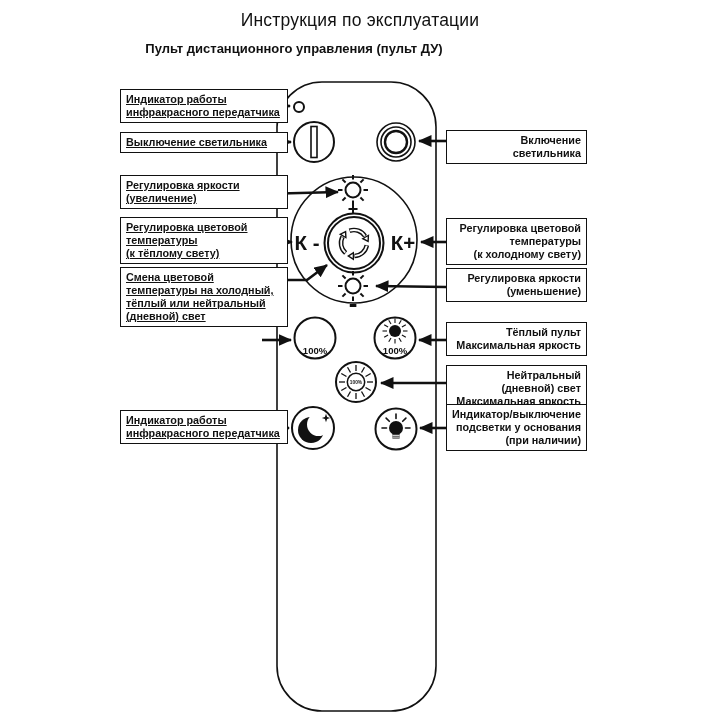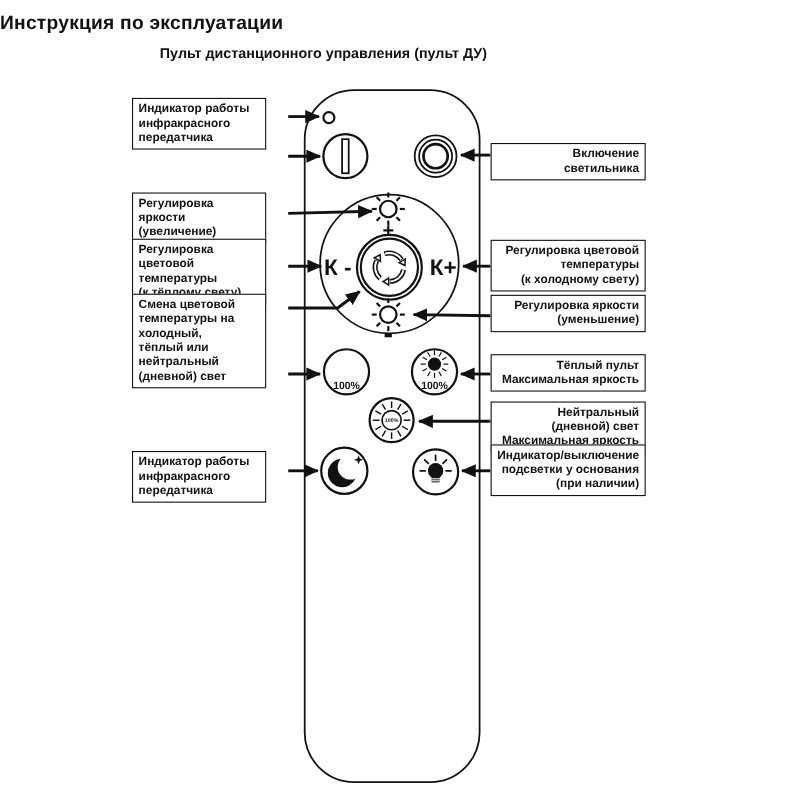--- a/index.html
+++ b/index.html
@@ -1,34 +1,34 @@
 <!DOCTYPE html>
 <html><head>
 <meta charset="utf-8">
 <style>
   html,body{margin:0;padding:0;background:#fff;}
   #stage{
     position:relative;width:720px;height:720px;background:#fff;overflow:hidden;
     font-family:"Liberation Sans","DejaVu Sans",sans-serif;color:#111;
   }
   .title{
-    position:absolute;top:10px;left:0;width:720px;text-align:left;
-    font-size:17.5px;font-weight:700;letter-spacing:.2px;
+    position:absolute;top:10px;left:0;width:720px;text-align:center;
+    font-size:17.5px;font-weight:400;letter-spacing:.2px;
   }
   .subtitle{
     position:absolute;top:41px;left:0;width:588px;text-align:center;
     font-size:13px;font-weight:700;
   }
   .callout{
     position:absolute;box-sizing:border-box;background:#fff;
     border:1.8px solid #111;padding:3px 5px;
     font-size:10.8px;line-height:13px;font-weight:700;
     white-space:pre-line;
   }
-  .callout.left{left:120px;width:122px;text-align:left;}
+  .callout.left{left:120px;width:168px;text-align:left;text-decoration:underline;}
   .callout.right{left:446px;width:141px;text-align:right;}
   svg{position:absolute;top:0;left:0;font-family:"Liberation Sans","DejaVu Sans",sans-serif;}
   .ln{fill:#fff;stroke:#111;stroke-width:1.6;}
   .ln2{fill:#fff;stroke:#111;stroke-width:2;}
   .conn{fill:none;stroke:#111;stroke-width:2.6;marker-end:url(#ah);}
   .ray{stroke:#111;stroke-width:2;stroke-linecap:butt;}
   .thinray{stroke:#111;stroke-width:1.1;}
   .midray{stroke:#111;stroke-width:1.3;}
   .bulbray{stroke:#111;stroke-width:1.6;stroke-linecap:round;}
   .ktext{font-size:20.5px;font-weight:700;fill:#111;text-anchor:middle;}
@@ -204,20 +204,21 @@
         <circle r="7" fill="#111"></circle>
         <rect x="-3.6" y="5.5" width="7.2" height="5" fill="#111"></rect>
         <line x1="-3.6" y1="7.3" x2="3.6" y2="7.3" stroke="#fff" stroke-width="1"></line>
         <line x1="-3.6" y1="9.1" x2="3.6" y2="9.1" stroke="#fff" stroke-width="1"></line>
       </g>
     </g>
   </svg>
 
   <div class="callout left" style="top:89px">Индикатор работы
 инфракрасного передатчика</div>
+  <div class="callout left" style="top:132px">Выключение светильника</div>
   <div class="callout left" style="top:175px">Регулировка яркости
 (увеличение)</div>
   <div class="callout left" style="top:217px">Регулировка цветовой
 температуры
 (к тёплому свету)</div>
   <div class="callout left" style="top:267px">Смена цветовой
 температуры на холодный,
 тёплый или нейтральный
 (дневной) свет</div>
   <div class="callout left" style="top:410px">Индикатор работы

